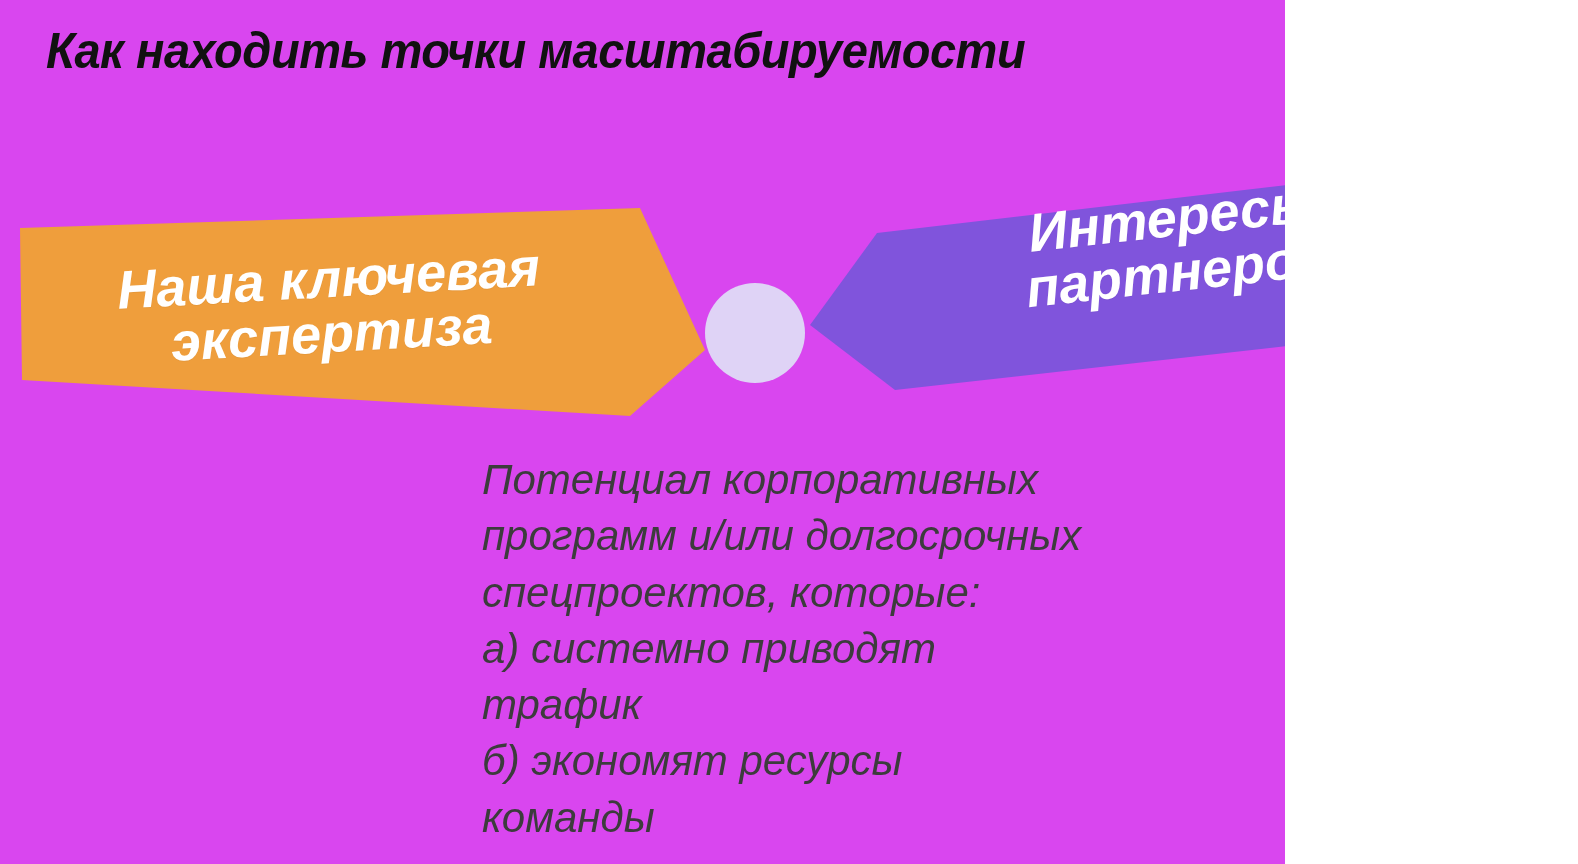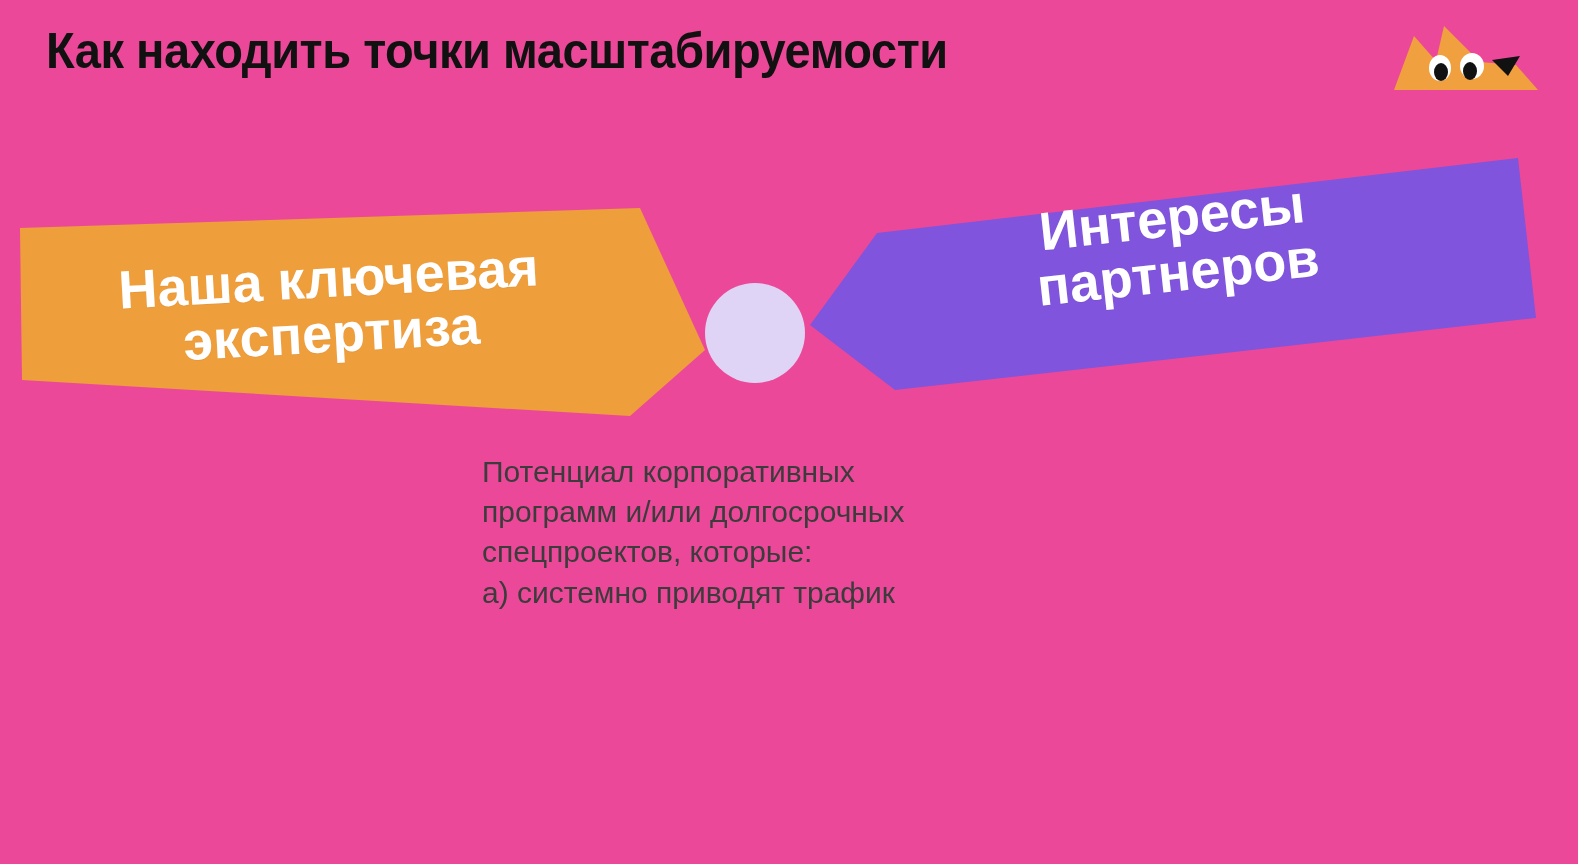--- a/index.html
+++ b/index.html
@@ -6,24 +6,25 @@
   html, body {
     margin: 0;
     padding: 0;
     background: #ffffff;
   }
   body {
     font-family: "Liberation Sans", "DejaVu Sans", sans-serif;
   }
   #slide {
     position: relative;
-    width: 1578px;
+    width: 1285px;
     height: 864px;
-    background: #ec4899;
+    background: #d946ef;
     overflow: hidden;
+    font-style: italic;
   }
 
   
   #slide-title {
     position: absolute;
     left: 46px;
     top: 22px;
     font-family: "Liberation Sans", "DejaVu Sans", sans-serif;
     font-size: 50px;
     font-weight: 700;
@@ -89,21 +90,21 @@
   }
 
   
   #body-copy {
     position: absolute;
     left: 482px;
     top: 452px;
     width: 600px;
     color: #3c3c3c;
     font-family: "Liberation Sans", "DejaVu Sans", sans-serif;
-    font-size: 30px;
+    font-size: 42px;
     line-height: 1.34;
     font-weight: 400;
   }
   #body-intro {
     display: block;
     white-space: pre-line;
   }
   #body-list {
     display: block;
   }
@@ -149,16 +150,17 @@
     <div id="right-banner-text" class="banner-text">Интересы
 партнеров</div>
   </div>
 
   <div id="body-copy">
     <span id="body-intro">Потенциал корпоративных
 программ и/или долгосрочных
 спецпроектов, которые:</span>
     <span id="body-list">
       <span class="body-list-item">а) системно приводят трафик</span>
+      <span class="body-list-item">б) экономят ресурсы команды</span>
     </span>
   </div>
 
 </div>
 
 </body></html>

